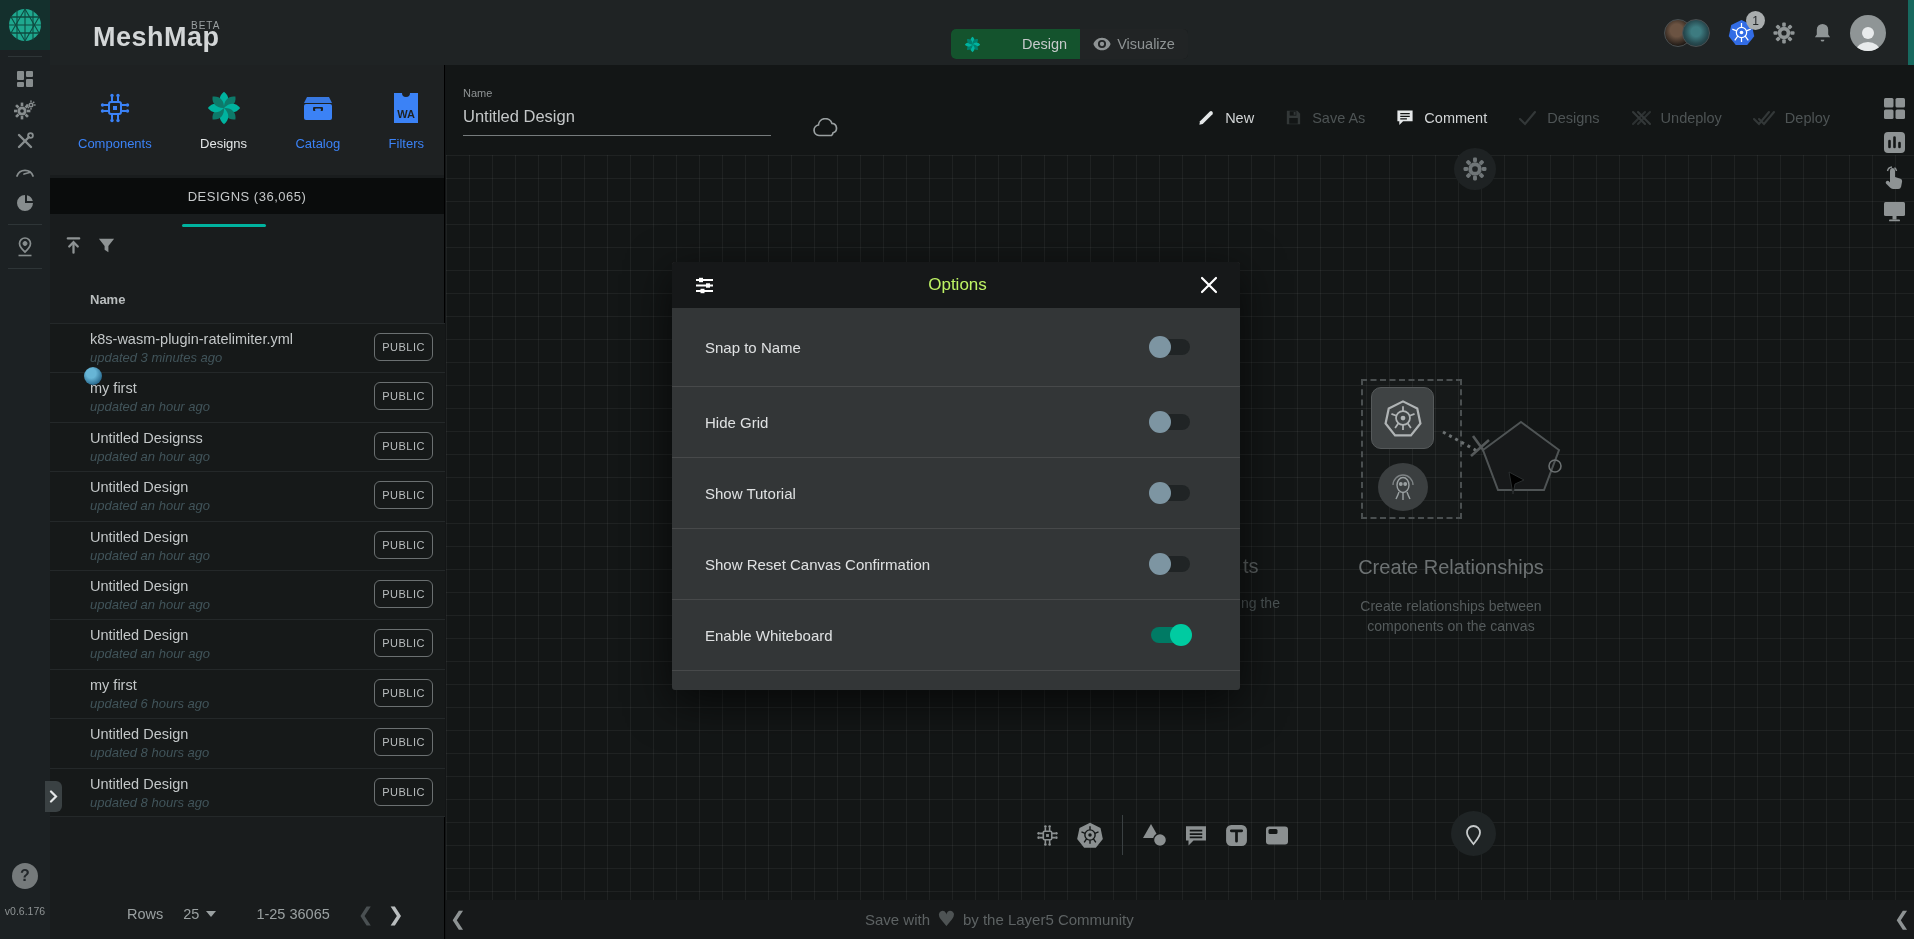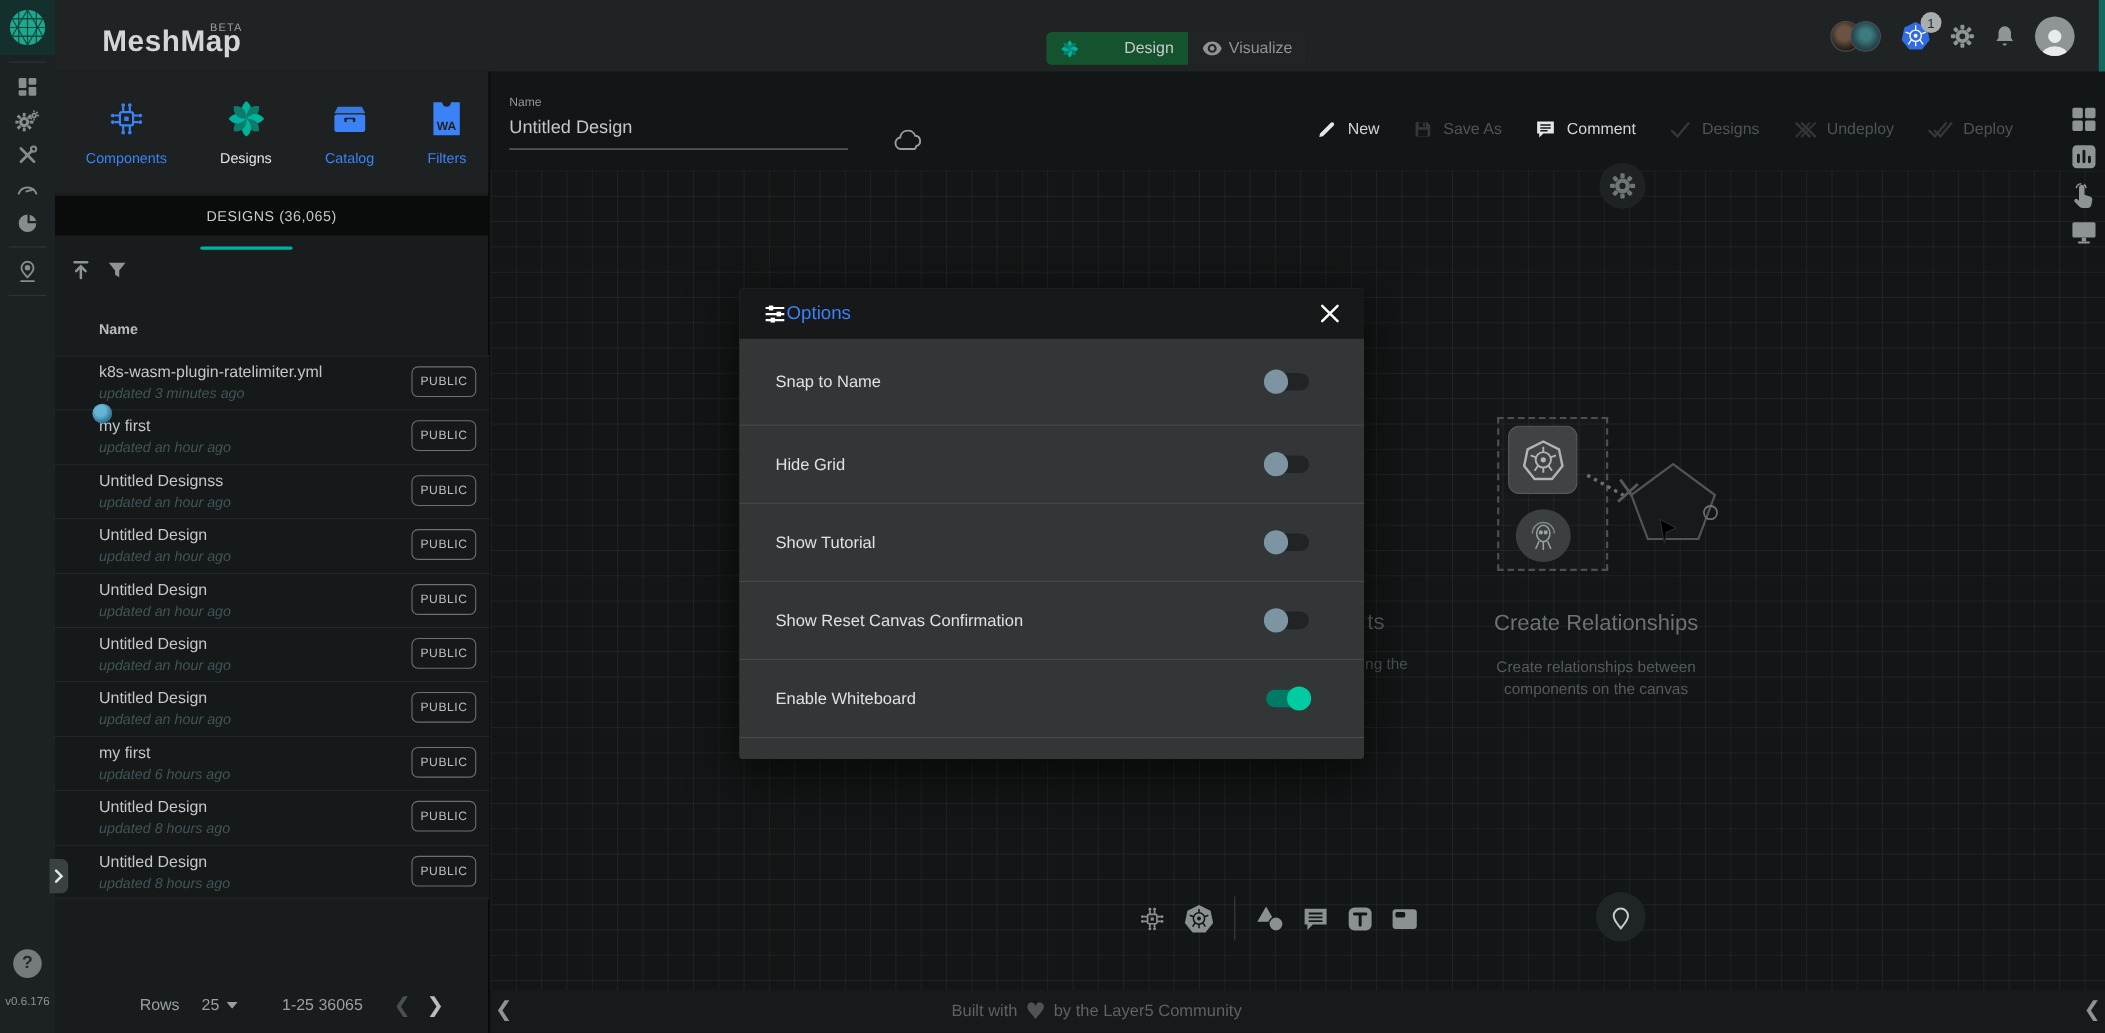--- a/index.html
+++ b/index.html
@@ -126,21 +126,21 @@
   #footer-collapse-right { right:4px; }
 
   
   #right-stack { position:absolute; right:8px; top:97px; display:flex; flex-direction:column; gap:11px; color:#8e9394; z-index:25; }
   .rstack-item { cursor:pointer; }
 
   
   #modal { position:absolute; left:672px; top:262px; width:568px; height:428px; z-index:50;
     box-shadow:0 12px 45px rgba(0,0,0,0.65); border-radius:3px; overflow:hidden; background:#333637; }
   #modal-header { height:46px; background:#161819; display:flex; align-items:center; padding:0 22px; }
-  #modal-title { flex:1; font-size:17px; color:#3b82f6; }
+  #modal-title { flex:1; text-align:center; font-size:17px; color:#bef264; }
   #modal-tune { color:#fff; }
   #modal-close { color:#fff; cursor:pointer; }
   #modal-body { padding:0 0 0 0; }
   .modal-row { height:71px; display:flex; align-items:center; justify-content:space-between;
     padding:0 50px 0 33px; border-bottom:1px solid #47494a; }
   .modal-row:first-child { height:79px; }
   .modal-row:last-child { }
   .modal-label { font-size:15px; color:#dfe1e2; }
   .toggle { position:relative; width:39px; height:16px; border-radius:8px; background:#202425; cursor:pointer; flex:none; }
   .toggle .knob { position:absolute; top:-3px; left:-2px; width:22px; height:22px; border-radius:50%; background:#7d95a2; }
@@ -645,21 +645,21 @@
       <svg width="26" height="25" viewBox="0 0 26 24">
         <rect x="2" y="3" width="22" height="18" rx="3" fill="currentColor"></rect>
         <rect x="4.5" y="5.5" width="9" height="5" rx="1.5" fill="#131616"></rect>
       </svg>
     </span>
   </div>
 
   <div id="canvas-footer">
     <span class="footer-chevron" id="footer-collapse-left">❮︎</span>
     <div id="footer-credit">
-      <span>Built with</span>
+      <span>Save with</span>
       <span id="footer-heart">♥</span>
       <span>by the Layer5 Community</span>
     </div>
     <span class="footer-chevron" id="footer-collapse-right">❮︎</span>
   </div>
 </div>
 
 <div id="right-stack">
   <span class="rstack-item">
     <svg width="23" height="23" viewBox="0 0 23 23" fill="currentColor">

